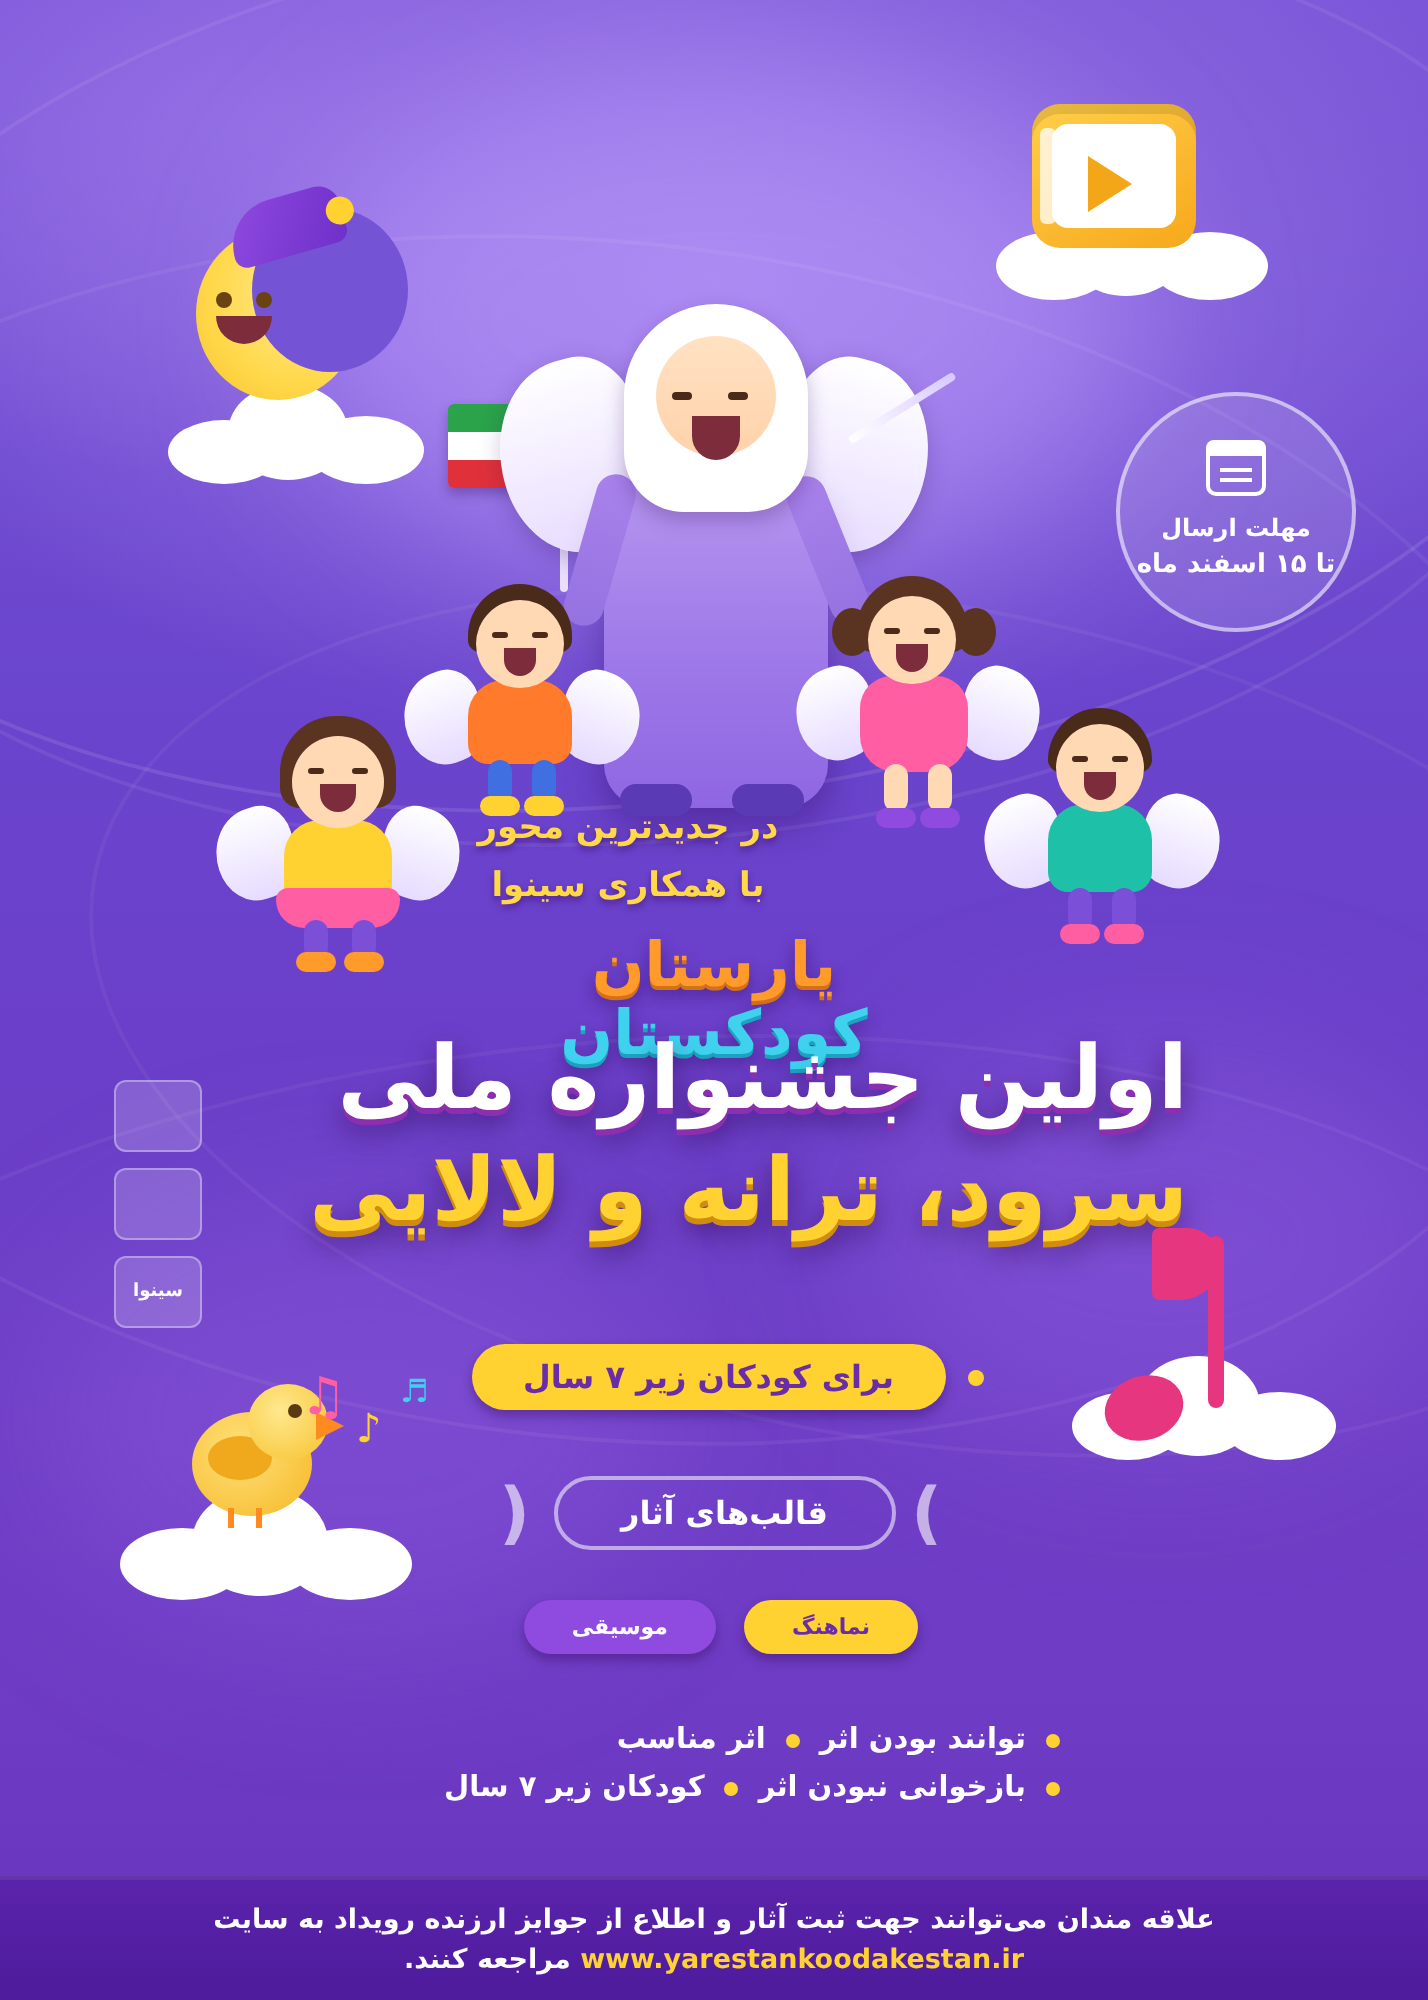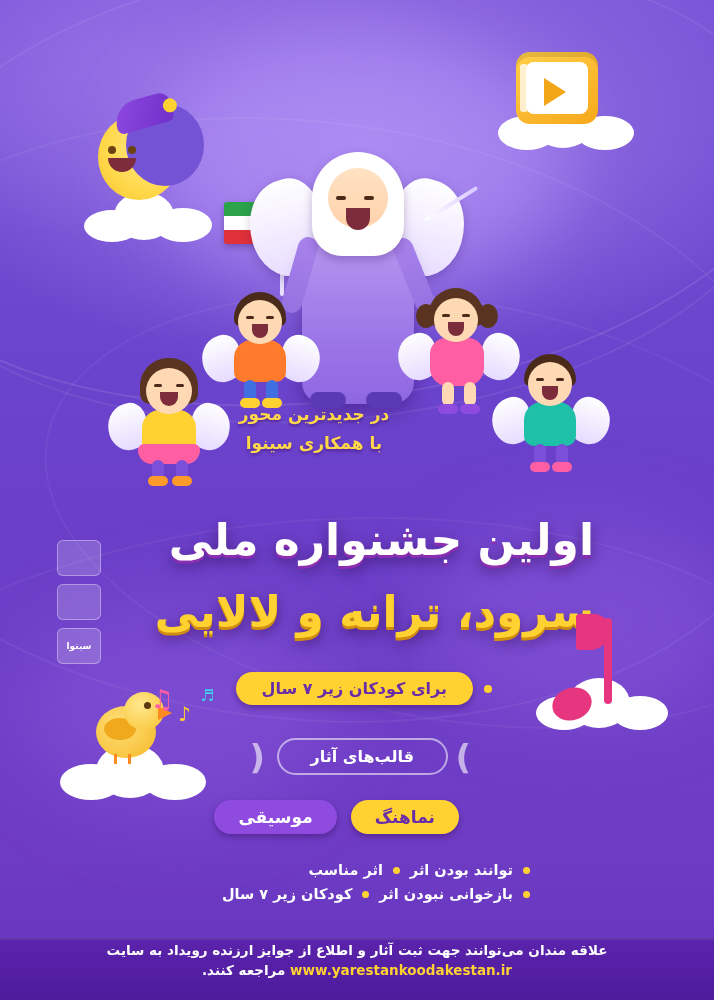--- a/index.html
+++ b/index.html
@@ -112,21 +112,21 @@
 
   
   #title-block {
     position: absolute; right: 120px; top: 515px; width: 478px; text-align: right;
   }
   #title-block .t1 {
     font-size: 44px; font-weight: bold; color: #fff; line-height: 1.15;
     text-shadow: 0 3px 0 #8b2fb0, 0 6px 14px rgba(40,0,70,0.55);
   }
   #title-block .t2 {
-    font-size: 44px; font-weight: bold; color: #ffd231; line-height: 1.15; margin-top: 21px;
+    font-size: 44px; font-weight: bold; color: #ffd231; line-height: 1.15; margin-top: 5px;
     text-shadow: 0 3px 0 #cf8c10, 0 6px 14px rgba(40,0,70,0.55);
   }
 
   
   #subtitle-pill {
     position: absolute; right: 241px; top: 672px;
     padding: 7px 26px; border-radius: 20px;
     background: #ffd231; color: #6a2da8; font-weight: bold; font-size: 16px;
     box-shadow: 0 3px 6px rgba(40,0,70,0.35);
   }
@@ -150,21 +150,21 @@
   }
   #brace-r { right: 243px; top: 740px; }
   #brace-l { right: 449px; top: 740px; }
 
   
   #format-chips {
     position: absolute; right: 255px; top: 800px;
     display: flex; flex-direction: row; gap: 14px;
   }
   .chip {
-    padding: 7px 24px; border-radius: 18px; font-weight: bold; font-size: 17px;
+    padding: 7px 24px; border-radius: 18px; font-weight: bold; font-size: 11px;
     color: #ffffff; box-shadow: 0 3px 6px rgba(40,0,70,0.35);
   }
   .chip-yellow { background: #ffd231; color: #6a2da8; }
   .chip-violet { background: #8f4ae0; }
 
   
   #conditions {
     position: absolute; right: 170px; top: 862px; width: 430px;
     display: flex; flex-direction: row; align-items: center; gap: 14px;
   }
@@ -175,21 +175,21 @@
   #cond-list { display: flex; flex-direction: column; gap: 8px; }
   .cond-row { display: flex; flex-direction: row; align-items: center; gap: 10px; }
   .cond-item { color: #ffffff; font-size: 14.5px; font-weight: bold; white-space: nowrap; }
   .cond-dot { width: 7px; height: 7px; border-radius: 50%; background: #ffd231; flex: none; }
 
   
   #footer {
     position: absolute; left: 0; right: 0; bottom: 0; height: 62px;
     background: linear-gradient(180deg,#5a23ab 0%, #4e1b9c 100%);
     border-top: 2px solid rgba(255,255,255,0.12);
-    display: flex; align-items: flex-start; justify-content: center;
+    display: flex; align-items: center; justify-content: center;
   }
   #footer-text {
     color: #ffffff; font-size: 13.5px; font-weight: bold; text-align: center;
     padding: 0 14px; line-height: 1.5;
   }
   #footer-text .url { color: #ffd231; }
 
   
   #logos { position: absolute; right: 600px; top: 540px; width: 70px; text-align: center; }
   .logo-box {
@@ -447,20 +447,25 @@
       <div class="m-smile"></div>
     </div>
   </div>
 
   <div id="video-badge">
     <div class="vb-frame"></div>
     <div class="vb-strip"></div>
     <div class="vb-play"></div>
   </div>
 
+  <div id="deadline-badge">
+    <div class="cal"></div>
+    <div class="d-line1">مهلت ارسال</div>
+    <div class="d-line2">تا ۱۵ اسفند ماه</div>
+  </div>
 
   <div id="flag">
     <div class="pole"></div>
     <div class="cloth">
       <b class="green"></b>
         <b class="white"></b>
         <b class="red"></b>
     </div>
   </div>
 
@@ -540,20 +545,24 @@
     <div class="k-eye l"></div>
       <div class="k-eye r"></div>
       <div class="k-mouth"></div>
   </div>
 
   <div id="collab">
     <div>در جدیدترین محور</div>
     <div>با همکاری سینوا</div>
   </div>
 
+  <div id="brand">
+    <div class="b1">یارستان</div>
+    <div class="b2">کودکستان</div>
+  </div>
 
   <div id="logos">
     <div class="logo-box"></div>
     <div class="logo-box"></div>
     <div class="logo-box">سینوا</div>
   </div>
 
   <div id="title-block">
     <div class="t1">اولین جشنواره ملی</div>
     <div class="t2">سرود، ترانه و لالایی</div>

